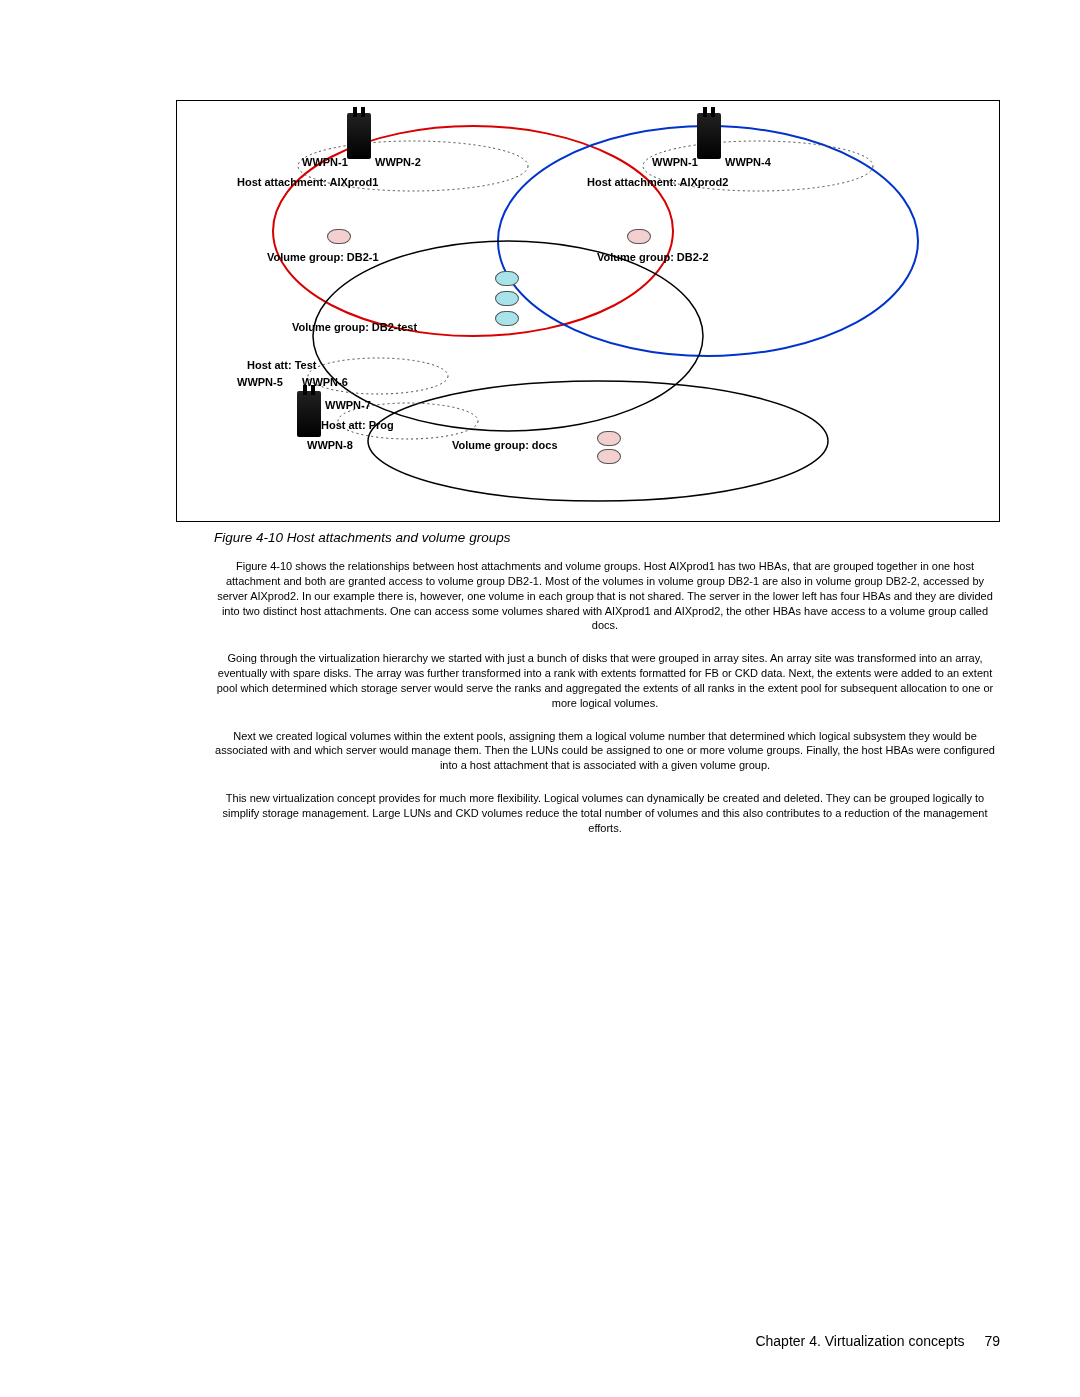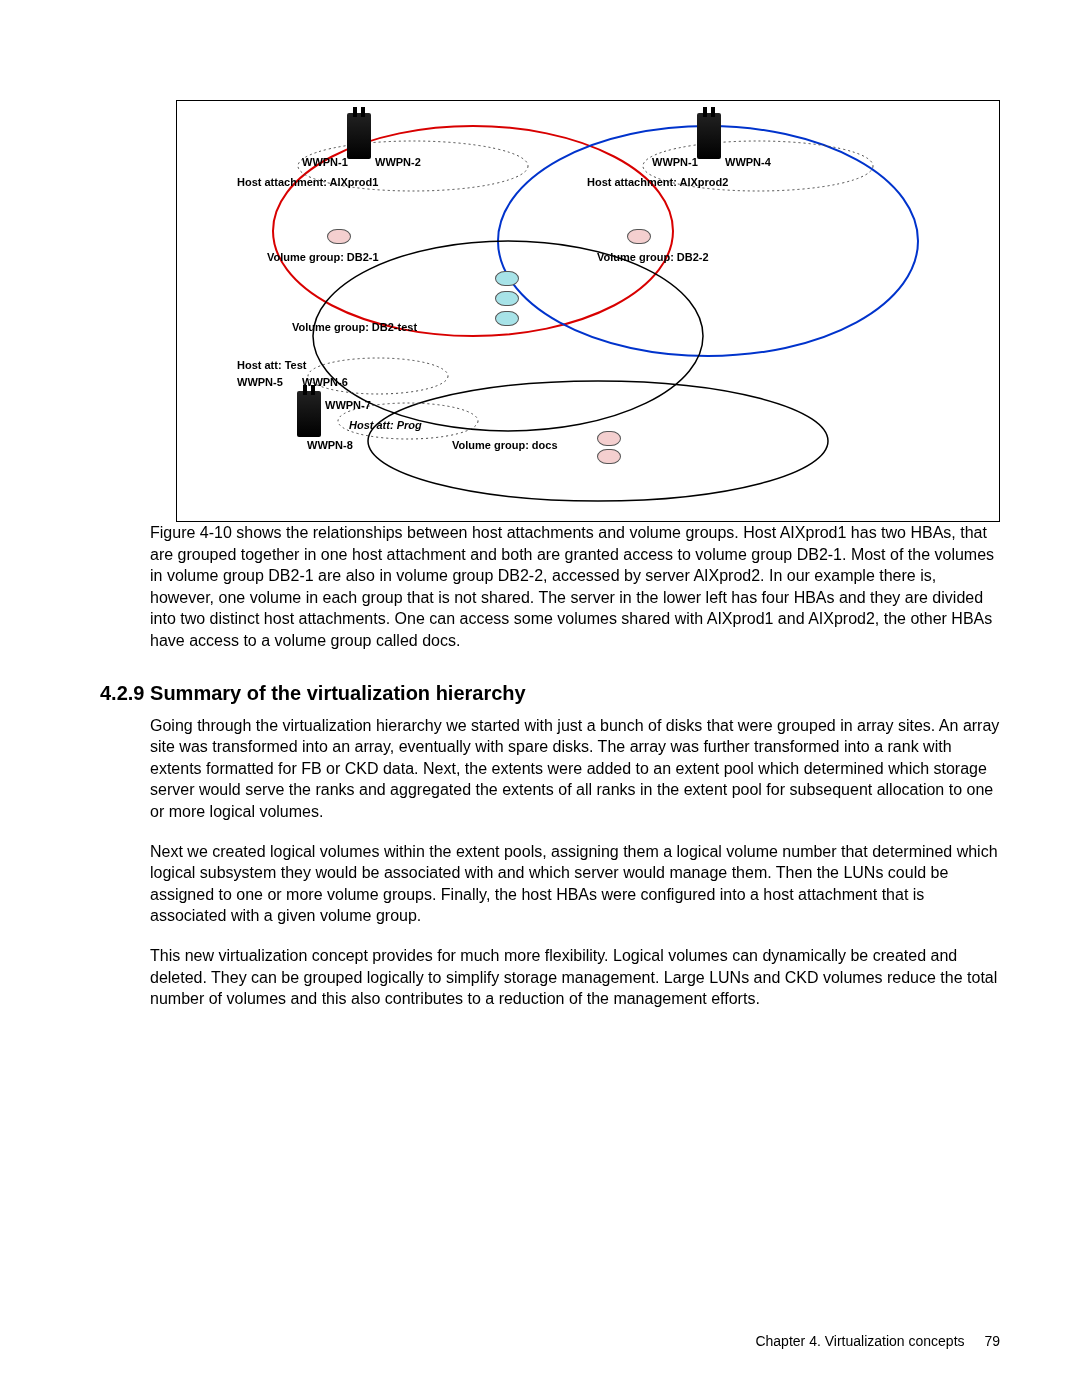--- a/index.html
+++ b/index.html
@@ -24,24 +24,25 @@
     position: relative;
     overflow: hidden;
   }
   .figure-caption {
     margin-left: 110px;
     font-style: italic;
     font-size: 13.5px;
     padding: 8px 0 14px 4px;
   }
   .body-text {
-    margin-left: 50px;
+    margin-left: 110px;
     line-height: 1.35;
-    font-size: 16px;
+    font-size: 11px;
     padding-bottom: 18px;
+    text-align: center;
   }
   .section-heading {
     font-weight: bold;
     font-size: 20px;
     padding: 12px 0 10px 0;
   }
   .footer {
     position: absolute;
     right: 80px;
     bottom: 48px;
@@ -124,33 +125,33 @@
 
     <span class="flabel" style="left:125px;top:55px;">WWPN-1</span>
     <span class="flabel" style="left:198px;top:55px;">WWPN-2</span>
     <span class="flabel" style="left:475px;top:55px;">WWPN-1</span>
     <span class="flabel" style="left:548px;top:55px;">WWPN-4</span>
     <span class="flabel" style="left:60px;top:75px;">Host attachment: AIXprod1</span>
     <span class="flabel" style="left:410px;top:75px;">Host attachment: AIXprod2</span>
     <span class="flabel" style="left:90px;top:150px;">Volume group: DB2-1</span>
     <span class="flabel" style="left:420px;top:150px;">Volume group: DB2-2</span>
     <span class="flabel" style="left:115px;top:220px;">Volume group: DB2-test</span>
-    <span class="flabel" style="left:60px;top:258px;">Host att: Test</span>
+    <span class="flabel" style="left:70px;top:258px;">Host att: Test</span>
     <span class="flabel" style="left:60px;top:275px;">WWPN-5</span>
     <span class="flabel" style="left:125px;top:275px;">WWPN-6</span>
     <span class="flabel" style="left:148px;top:298px;">WWPN-7</span>
-    <span class="flabel" style="left:172px;top:318px;font-style:italic;">Host att: Prog</span>
+    <span class="flabel" style="left:144px;top:318px;">Host att: Prog</span>
     <span class="flabel" style="left:130px;top:338px;">WWPN-8</span>
     <span class="flabel" style="left:275px;top:338px;">Volume group: docs</span>
   </div>
 
+  <div class="figure-caption">Figure 4-10   Host attachments and volume groups</div>
 
   <div class="body-text">Figure 4-10 shows the relationships between host attachments and volume groups. Host AIXprod1 has two HBAs, that are grouped together in one host attachment and both are granted access to volume group DB2-1. Most of the volumes in volume group DB2-1 are also in volume group DB2-2, accessed by server AIXprod2. In our example there is, however, one volume in each group that is not shared. The server in the lower left has four HBAs and they are divided into two distinct host attachments. One can access some volumes shared with AIXprod1 and AIXprod2, the other HBAs have access to a volume group called docs.</div>
 
-  <div class="section-heading">4.2.9  Summary of the virtualization hierarchy</div>
 
   <div class="body-text">Going through the virtualization hierarchy we started with just a bunch of disks that were grouped in array sites. An array site was transformed into an array, eventually with spare disks. The array was further transformed into a rank with extents formatted for FB or CKD data. Next, the extents were added to an extent pool which determined which storage server would serve the ranks and aggregated the extents of all ranks in the extent pool for subsequent allocation to one or more logical volumes.</div>
   <div class="body-text">Next we created logical volumes within the extent pools, assigning them a logical volume number that determined which logical subsystem they would be associated with and which server would manage them. Then the LUNs could be assigned to one or more volume groups. Finally, the host HBAs were configured into a host attachment that is associated with a given volume group.</div>
   <div class="body-text">This new virtualization concept provides for much more flexibility. Logical volumes can dynamically be created and deleted. They can be grouped logically to simplify storage management. Large LUNs and CKD volumes reduce the total number of volumes and this also contributes to a reduction of the management efforts.</div>
 
   <div class="footer">
     <span>Chapter 4. Virtualization concepts</span>
     <span class="pnum">79</span>
   </div>
 

